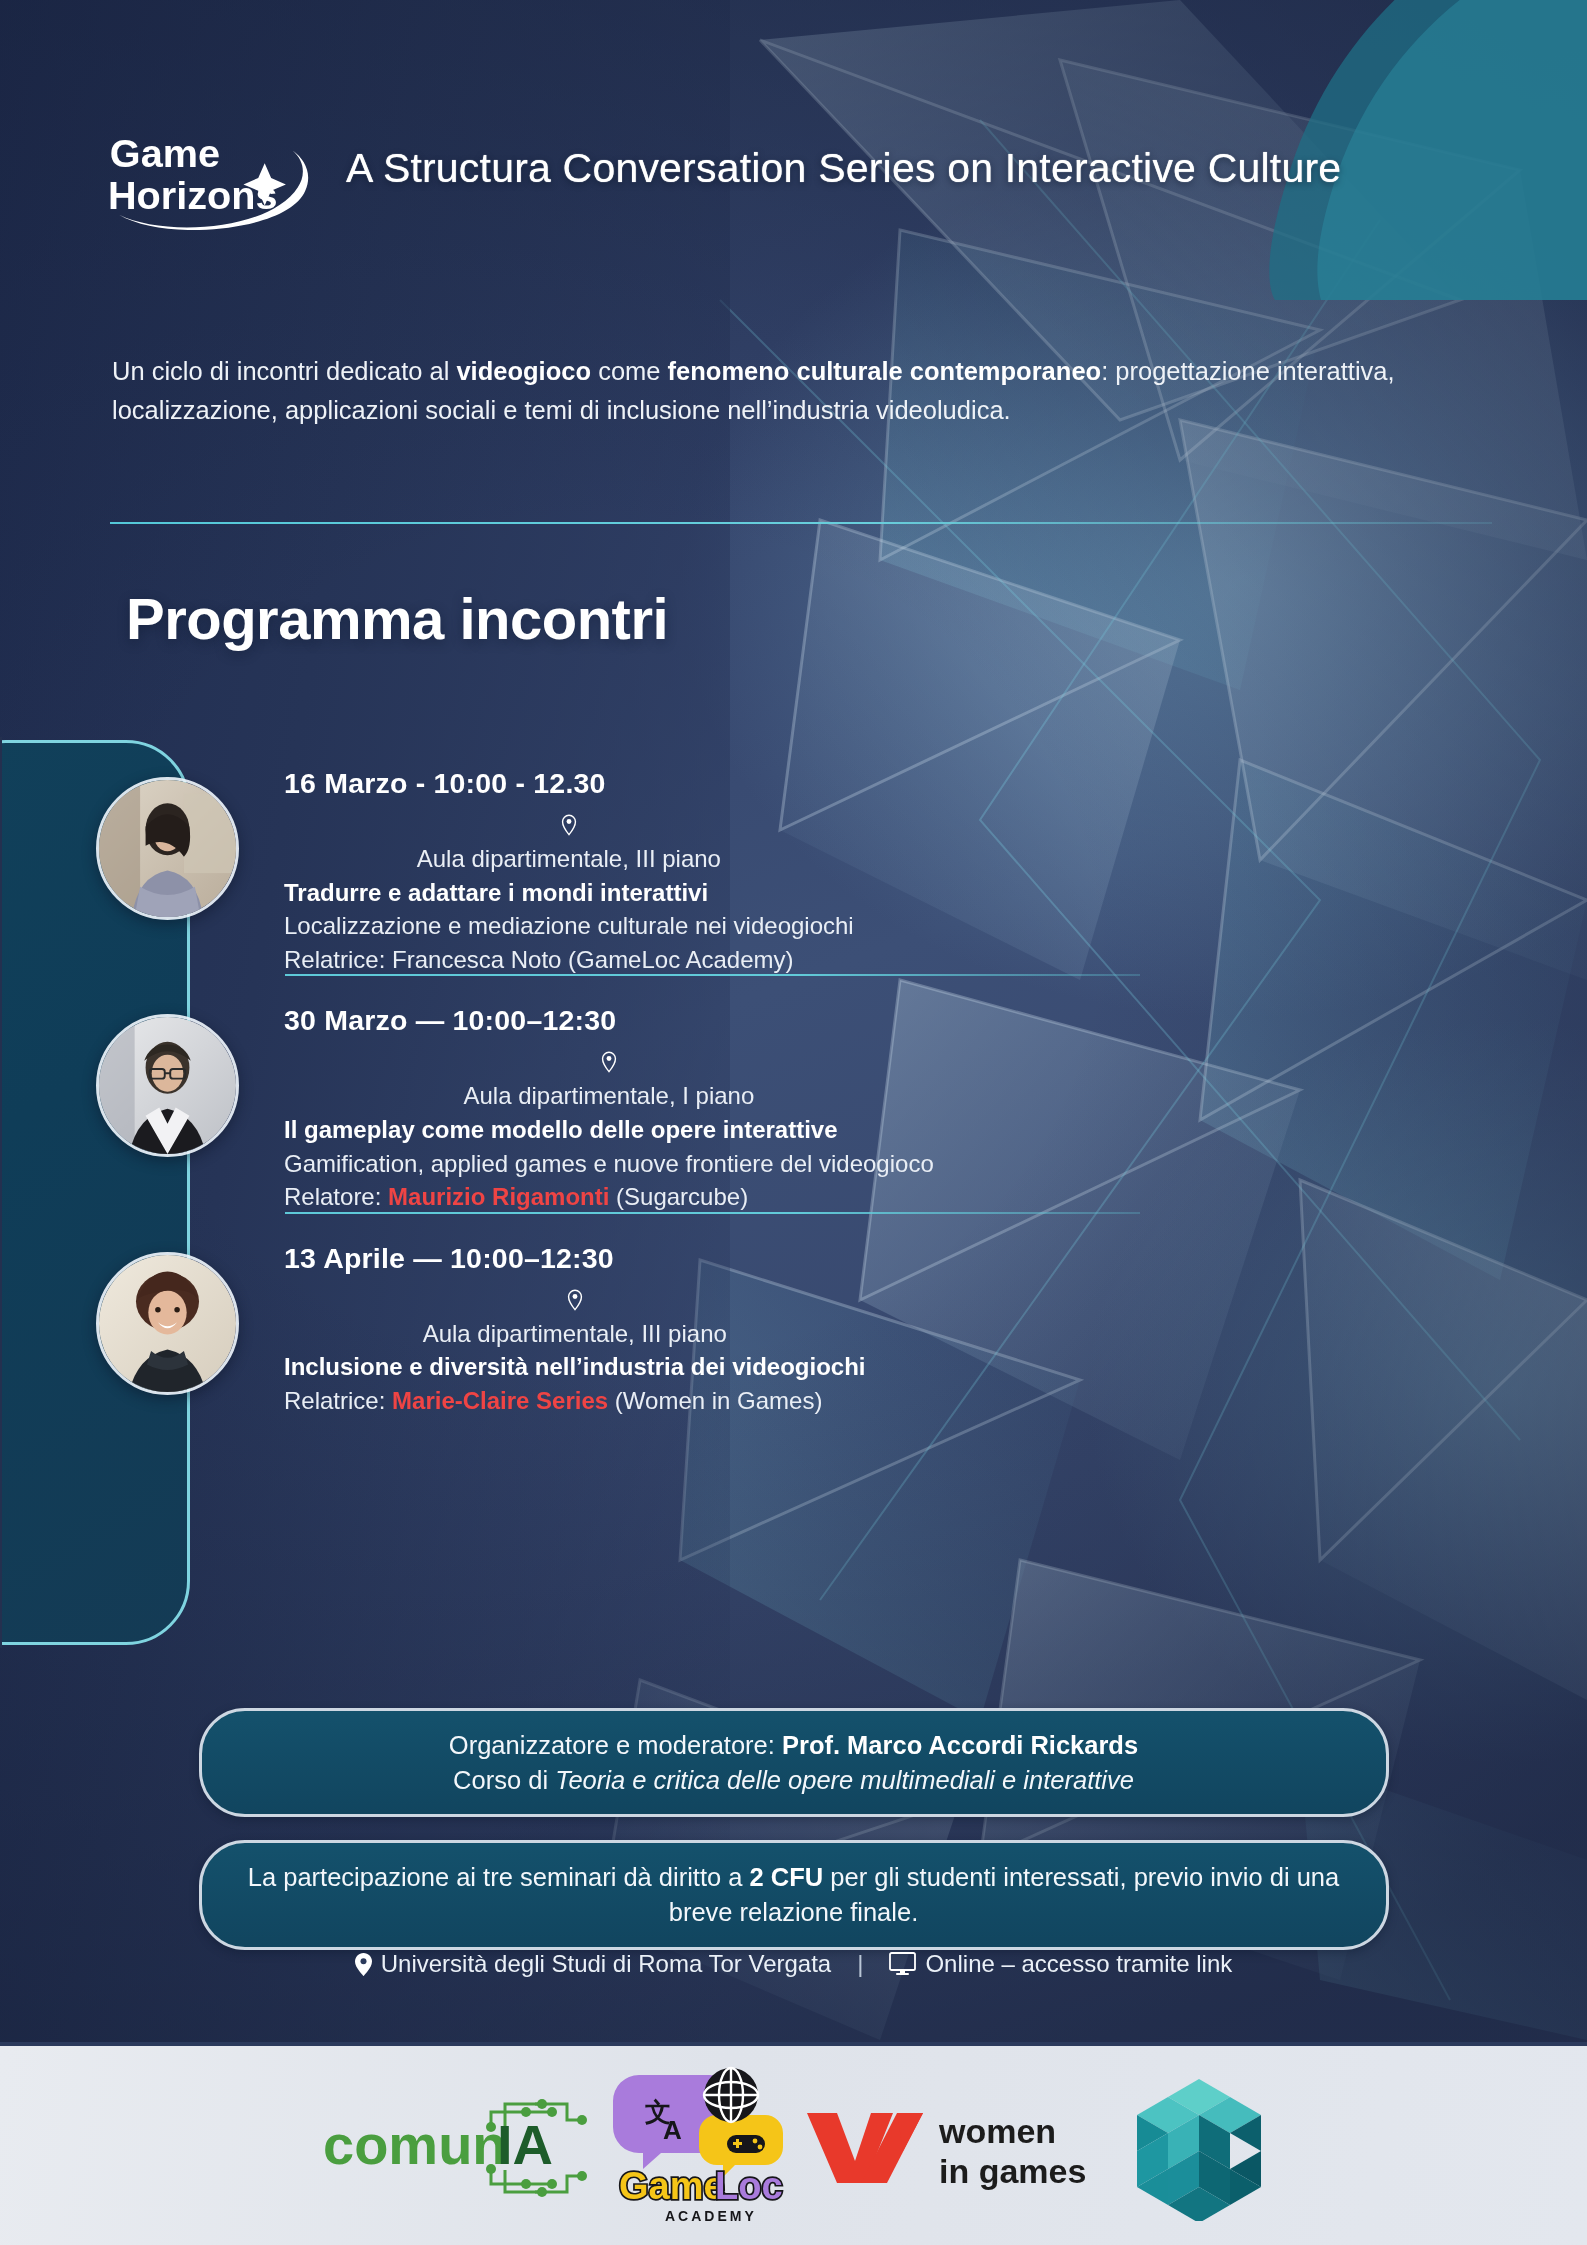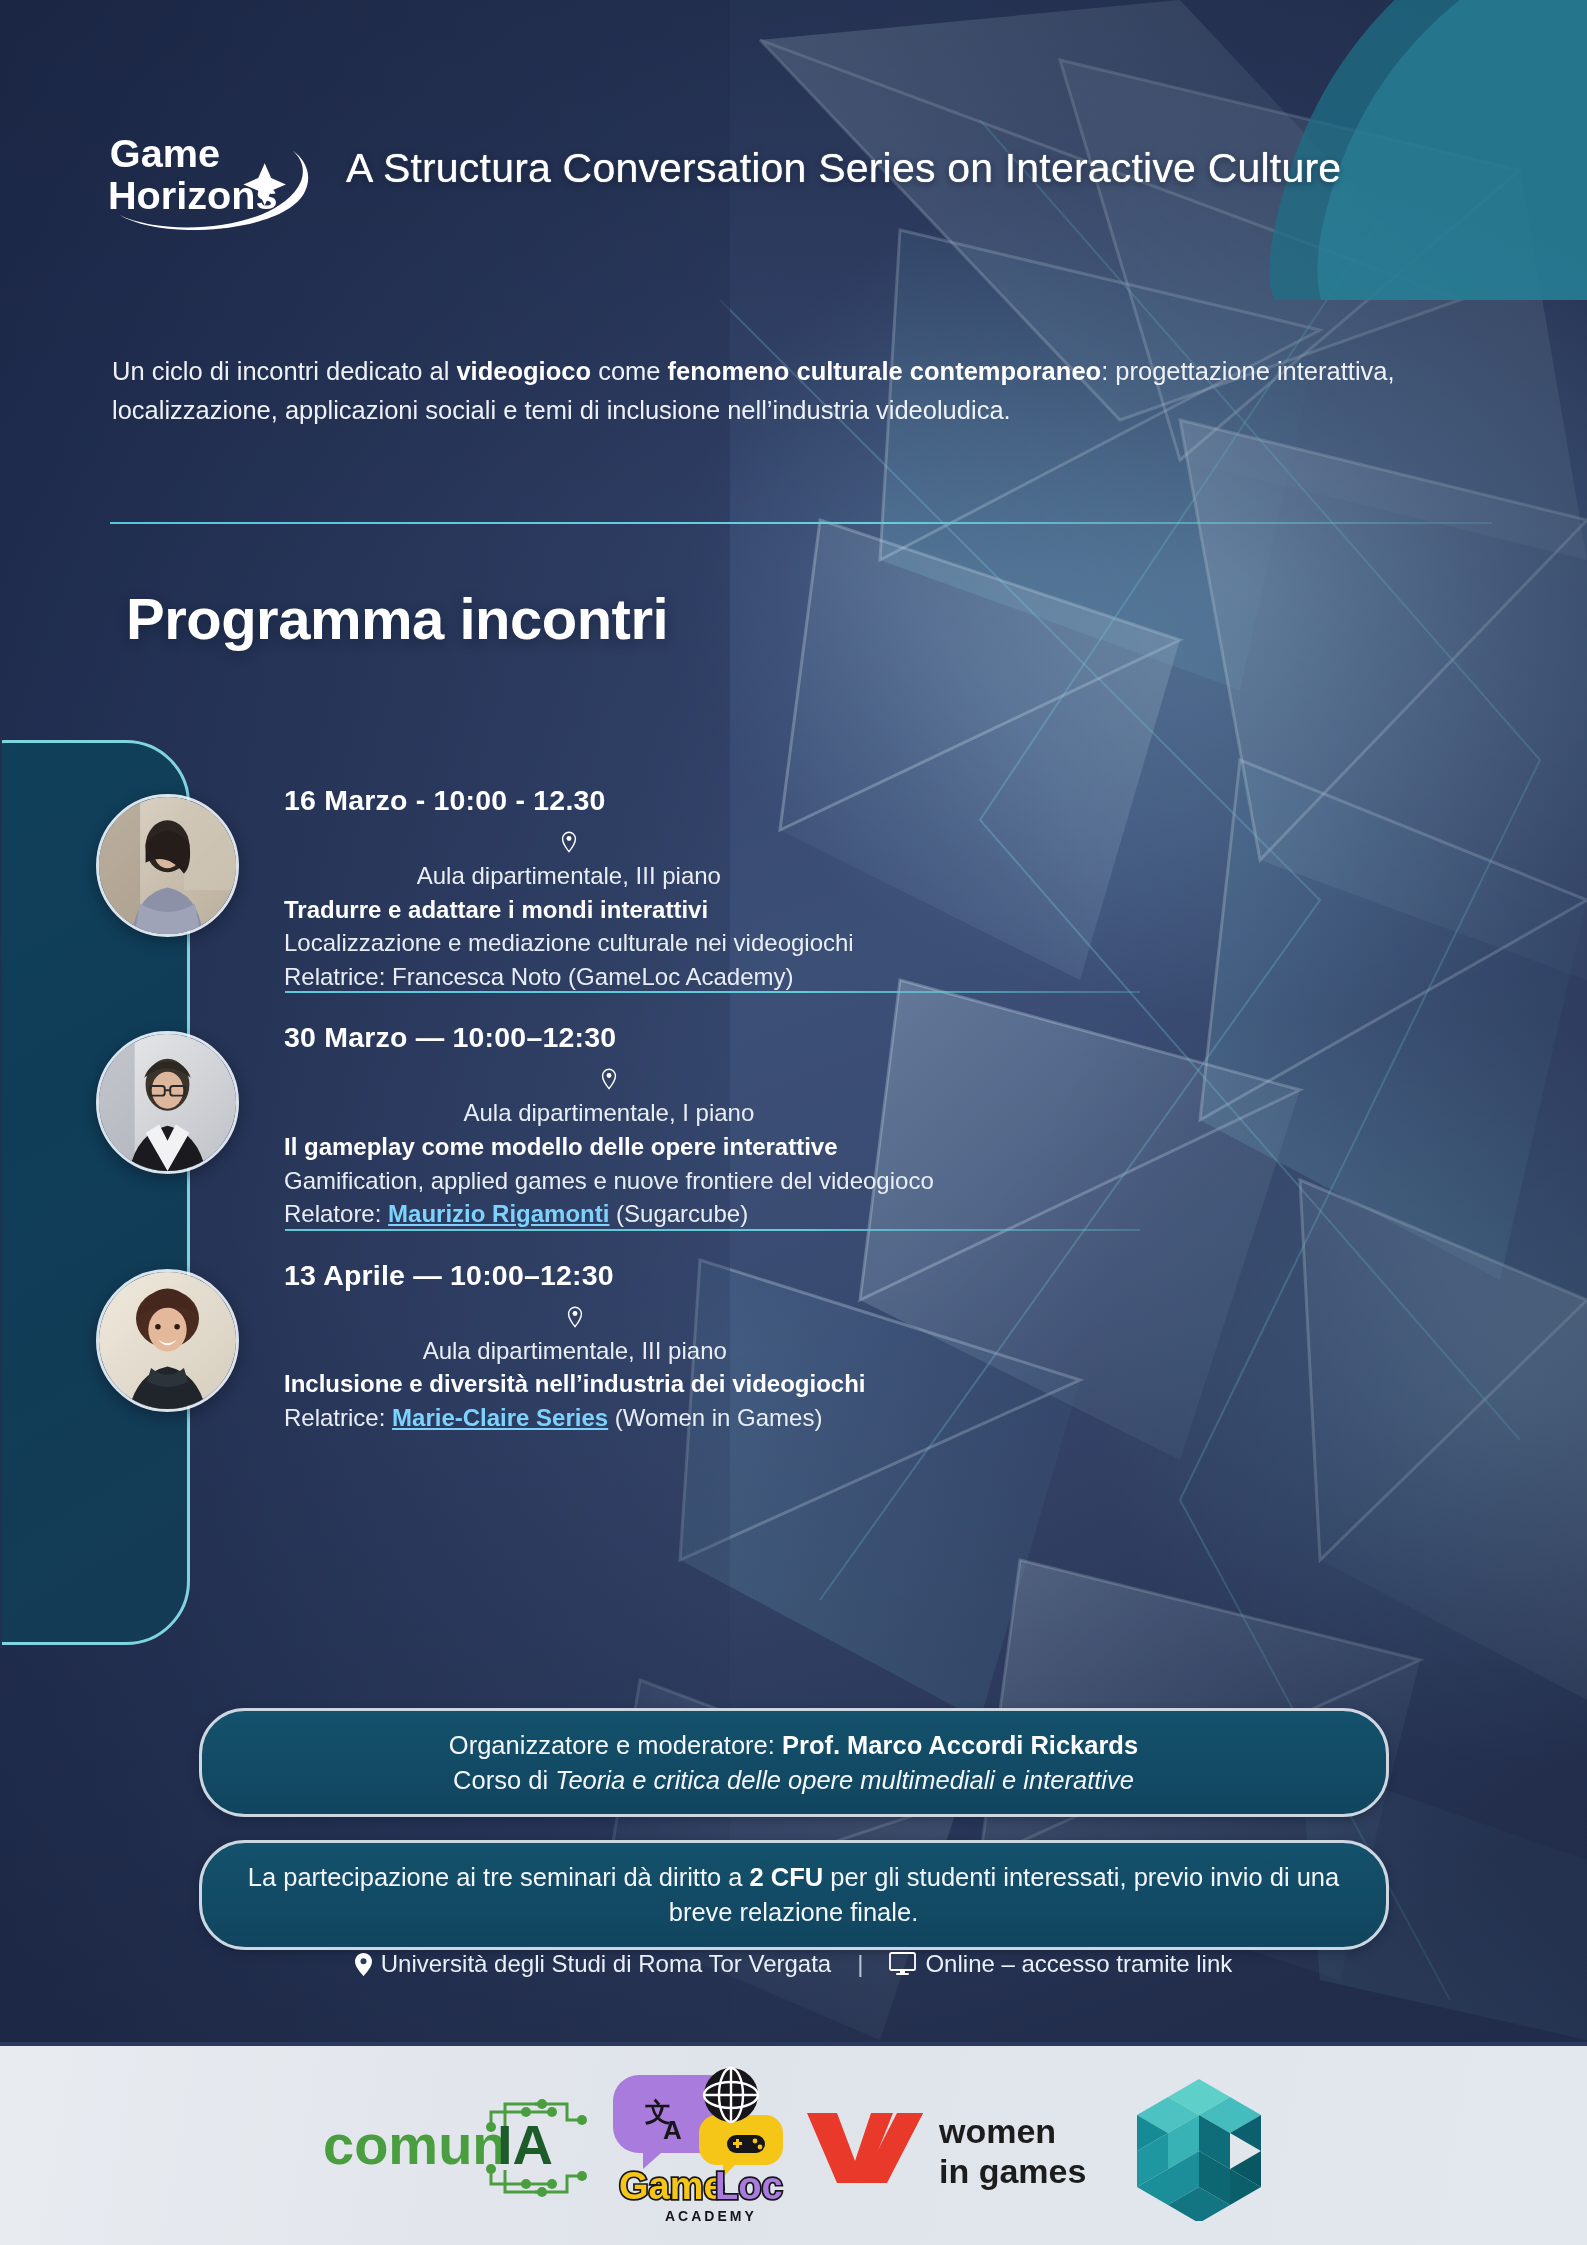--- a/index.html
+++ b/index.html
@@ -79,21 +79,21 @@
     background:linear-gradient(150deg,#11405a 0%, #0f3d58 40%, #143b55 100%);
     border:3px solid #7fd4e0;
     border-radius:64px;
   }
   .left-panel-mask{
     position:absolute; left:-58px; top:737px; width:60px; height:911px;
     background:#24304f;
   }
 
   
-  .schedule{ position:absolute; left:0; top:770px; width:100%; }
+  .schedule{ position:absolute; left:0; top:753px; width:100%; }
   .event{ position:relative; display:flex; align-items:flex-start; }
   .event + .event{ margin-top:14px; }
 
   .avatar{
     position:relative; z-index:3;
     width:143px; height:143px; flex:0 0 143px;
     margin-left:96px; margin-top:24px;
     border-radius:50%; overflow:hidden;
     border:3px solid rgba(236,242,248,.92);
     box-shadow:0 4px 14px rgba(8,16,34,.45);
@@ -101,21 +101,21 @@
   .avatar svg{ width:100%; height:100%; display:block; }
 
   .ev-body{ margin-left:45px; padding-top:14px; color:#f2f5f9; }
 
   .ev-date{
     font-size:28.5px; font-weight:700; color:#ffffff; letter-spacing:0.2px;
     margin-bottom:14px;
   }
   .ev-line{ font-size:24px; line-height:1.40; color:#e9eef5; font-weight:400; white-space:nowrap;flex-direction:column; }
   .ev-line.bold{ font-weight:700; color:#ffffff; }
-  .ev-line b{ font-weight:700; color:#7dd3fc;text-decoration:underline; }
+  .ev-line b{ font-weight:700; color:#ef4444; }
   .ev-place{ display:flex; align-items:center; gap:6px; }
   .pin{ width:22px; height:28px; flex:0 0 22px; display:block; }
 
   .ev-sep{
     position:absolute; left:285px; width:855px; height:2px;
     background:linear-gradient(90deg,#5ec9d8 0%, #62cbd9 60%, rgba(98,203,217,.25) 100%);
   }
 
   
   .pills{ position:absolute; left:0; top:1700px; width:100%; }

